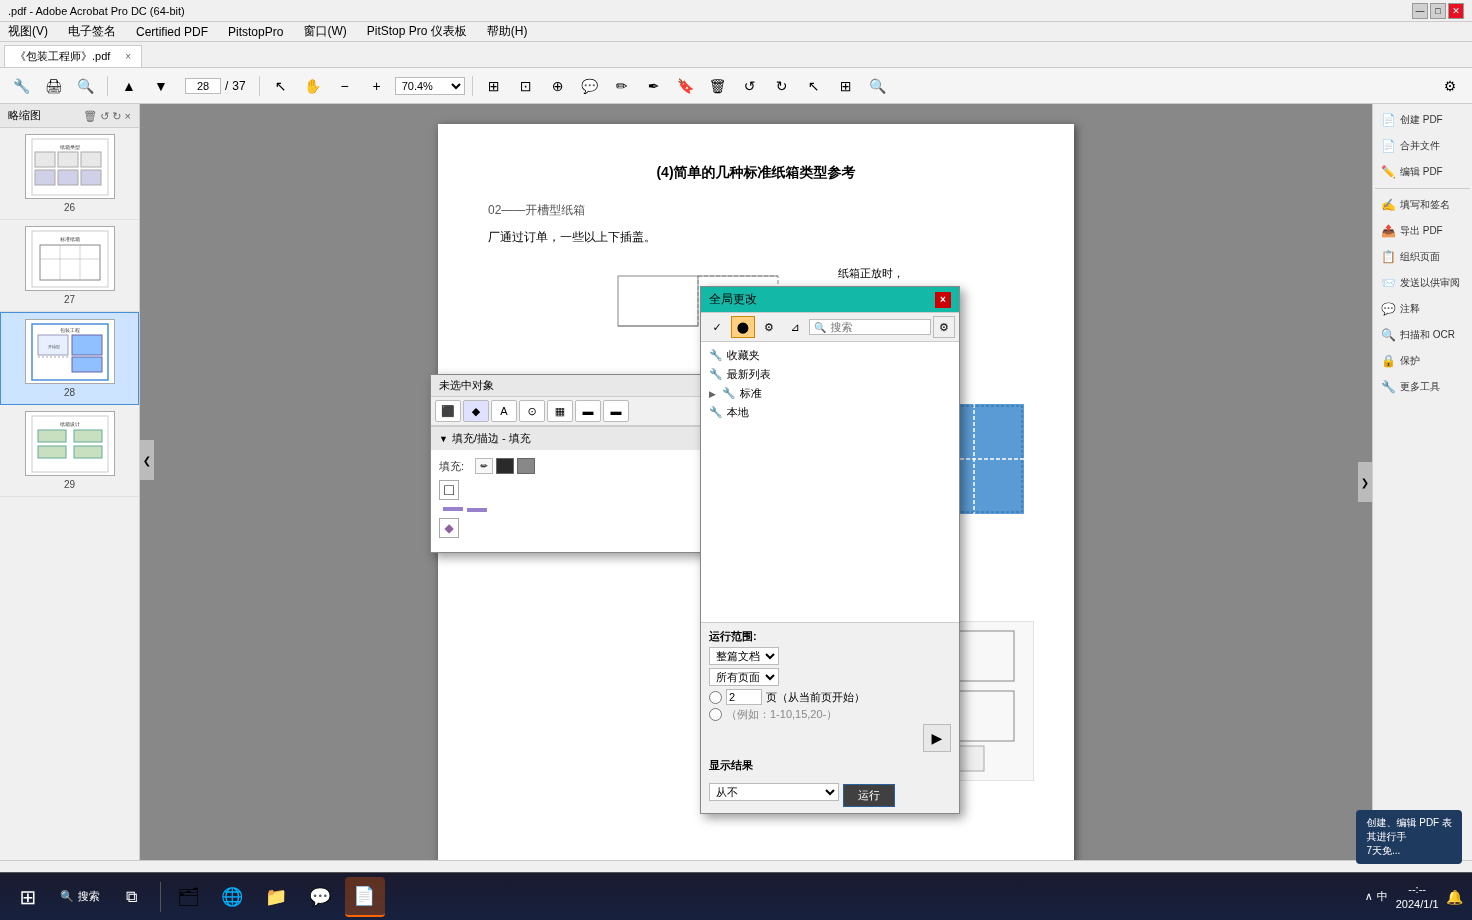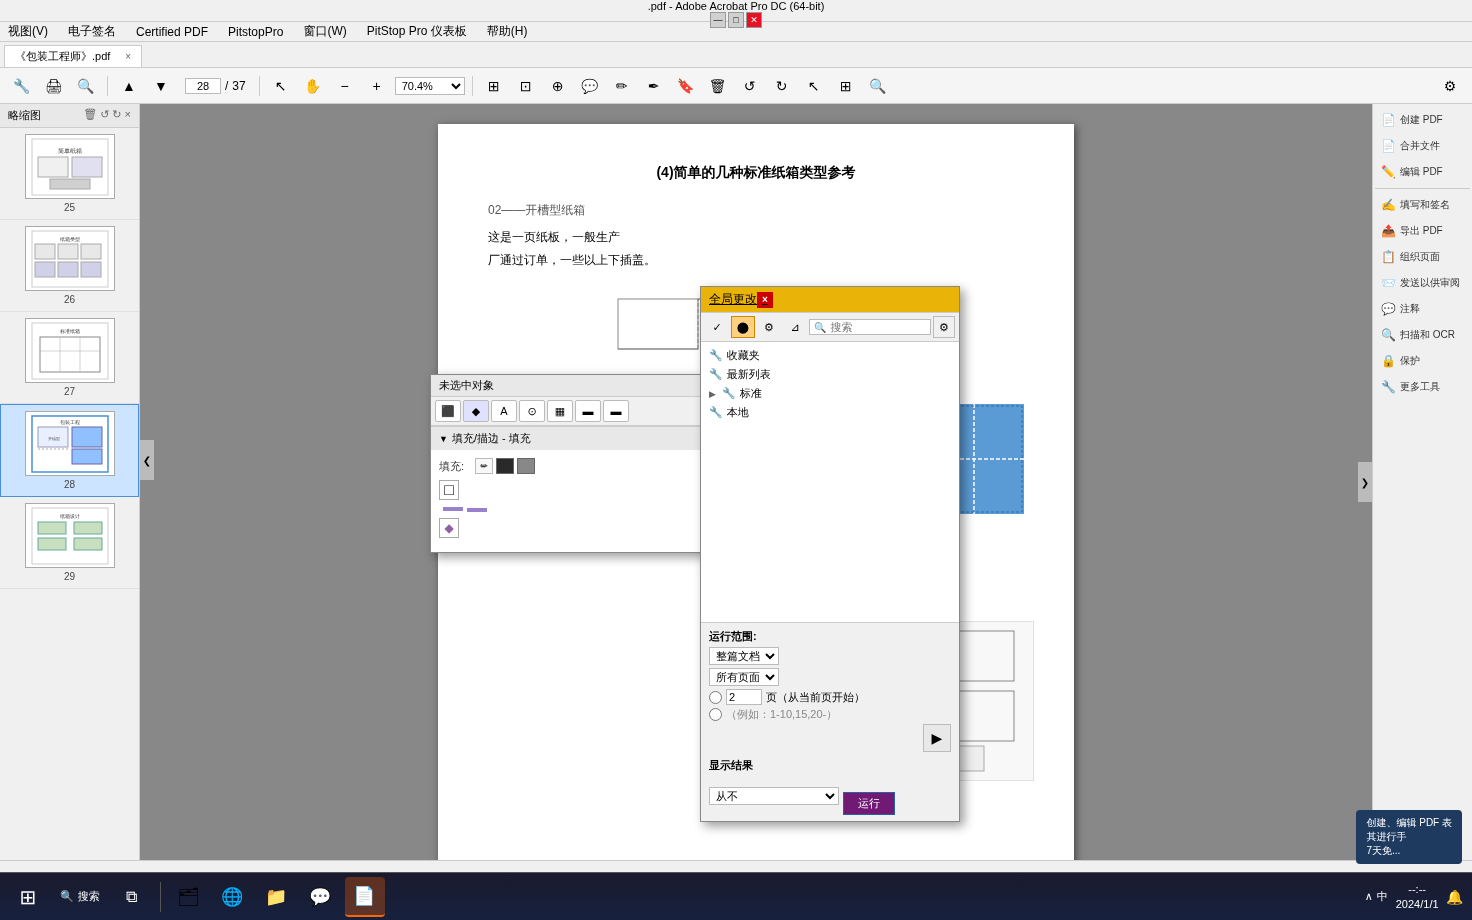--- a/index.html
+++ b/index.html
@@ -8,21 +8,20 @@
     
     .title-bar {
       background: #f0f0f0;
       height: 22px;
       display: flex;
       align-items: center;
       padding: 0 8px;
       border-bottom: 1px solid #ccc;
       font-size: 11px;
       color: #000;
-      flex-direction: column;
     }
     .title-bar-text { flex: 1; }
     .title-bar-controls { display: flex; gap: 2px; }
     .title-btn { width: 16px; height: 16px; background: #d0d0d0; border: 1px solid #999; font-size: 9px; cursor: pointer; display: flex; align-items: center; justify-content: center; }
 
     
     .menu-bar {
       background: #f0f0f0;
       height: 20px;
       display: flex;
@@ -100,21 +99,21 @@
     .thumbnail-panel {
       width: 140px;
       background: #f0f0f0;
       border-right: 1px solid #ccc;
       display: flex;
       flex-direction: column;
       overflow-y: auto;
     }
     .thumbnail-header {
       display: flex;
-      align-items: flex-start;
+      align-items: flex-end;
       justify-content: space-between;
       padding: 4px 8px;
       border-bottom: 1px solid #ccc;
       background: #e8e8e8;
       font-size: 11px;
     }
     .thumb-controls { display: flex; gap: 3px; }
     .thumb-ctrl-btn { font-size: 11px; cursor: pointer; color: #666; }
     .thumbnail-item {
       display: flex;
@@ -282,27 +281,27 @@
       position: absolute;
       top: 182px;
       left: 560px;
       width: 260px;
       background: #f0f0f0;
       border: 1px solid #888;
       box-shadow: 4px 4px 10px rgba(0,0,0,0.4);
       z-index: 200;
     }
     .global-title {
-      background: #eab308;
+      background: #14b8a6;
       padding: 4px 8px;
       font-size: 12px;
       display: flex;
       align-items: center;
+      justify-content: space-between;
       border-bottom: 1px solid #ccc;
-      text-decoration: underline;
     }
     .global-close {
       background: #c00; color: white; font-size: 10px;
       width: 16px; height: 16px;
       display: flex; align-items: center; justify-content: center;
       cursor: pointer;
       font-weight: bold;
     }
     .global-toolbar {
       display: flex;
@@ -383,28 +382,28 @@
       gap: 4px;
       margin-bottom: 2px;
     }
     .display-results-label { font-weight: bold; margin-bottom: 3px; margin-top: 6px; }
     .display-select-row {
       display: flex;
       align-items: center;
       gap: 4px;
     }
     .run-btn {
-      background: #701a75;
+      background: #404040;
       color: white;
       border: 1px solid #2a5fa1;
       padding: 3px 14px;
       font-size: 11px;
       cursor: pointer;
       float: right;
-      margin-top: 16px;
+      margin-top: 8px;
       display: flex; align-items: center; justify-content: center;
     }
     .play-btn {
       width: 28px; height: 28px;
       background: #e8e8e8;
       border: 1px solid #bbb;
       cursor: pointer;
       display: flex; align-items: center; justify-content: center;
       font-size: 14px;
       margin-left: auto;
@@ -545,32 +544,20 @@
     <div class="thumbnail-header">
       <span>略缩图</span>
       <div class="thumb-controls">
         <span class="thumb-ctrl-btn">🗑</span>
         <span class="thumb-ctrl-btn">↺</span>
         <span class="thumb-ctrl-btn">↻</span>
         <span class="thumb-ctrl-btn">×</span>
       </div>
     </div>
 
-    <div class="thumbnail-item">
-      <div class="thumb-img">
-        <svg width="80" height="60" viewBox="0 0 80 60">
-          <rect x="2" y="2" width="76" height="56" fill="white" stroke="#ccc"></rect>
-          <text x="40" y="16" text-anchor="middle" font-size="6" fill="#333">简单纸箱</text>
-          <rect x="8" y="20" width="30" height="20" fill="#f0f0f0" stroke="#aaa"></rect>
-          <rect x="42" y="20" width="30" height="20" fill="#e0e0f0" stroke="#aaa"></rect>
-          <rect x="20" y="42" width="40" height="10" fill="#d0d0d0" stroke="#aaa"></rect>
-        </svg>
-      </div>
-      <span class="thumb-label">25</span>
-    </div>
 
     <div class="thumbnail-item">
       <div class="thumb-img">
         <svg width="80" height="60" viewBox="0 0 80 60">
           <rect x="2" y="2" width="76" height="56" fill="white" stroke="#ccc"></rect>
           <text x="40" y="12" text-anchor="middle" font-size="5" fill="#333">纸箱类型</text>
           <rect x="5" y="15" width="20" height="15" fill="#e8e8e8" stroke="#aaa"></rect>
           <rect x="28" y="15" width="20" height="15" fill="#e8e8e8" stroke="#aaa"></rect>
           <rect x="51" y="15" width="20" height="15" fill="#e8e8e8" stroke="#aaa"></rect>
           <rect x="5" y="33" width="20" height="15" fill="#d0d0e8" stroke="#aaa"></rect>
@@ -625,21 +612,20 @@
     </div>
   </div>
 
   <div style="position:absolute; left:140px; top:50%; transform:translateY(-50%); z-index:50; width:14px; height:40px; background:#bbb; display:flex;align-items:center;justify-content:center; cursor:pointer; font-size:10px;">❮</div>
 
   <div class="content-area">
 
     <div class="pdf-page">
       <div style="text-align:center; margin-bottom:20px; font-size:14px; font-weight:bold;">(4)简单的几种标准纸箱类型参考</div>
       <div style="font-size:12px; color:#555; margin-bottom:10px;">02——开槽型纸箱</div>
-      <div style="font-size:12px; margin-bottom:6px;">这是一页纸板，一般生产</div>
       <div style="font-size:12px; margin-bottom:20px;">厂通过订单，一些以上下插盖。</div>
 
       <div style="display:flex; gap:30px; margin-top:20px; justify-content:center;">
         <svg width="200" height="120">
           <rect x="10" y="10" width="80" height="50" fill="none" stroke="#888" stroke-width="1"></rect>
           <rect x="90" y="10" width="80" height="50" fill="none" stroke="#888" stroke-width="1" stroke-dasharray="4,2"></rect>
           <line x1="10" y1="60" x2="90" y2="60" stroke="#888"></line>
           <line x1="90" y1="10" x2="170" y2="10" stroke="#888"></line>
         </svg>
         <div style="display:flex;flex-direction:column;gap:6px;">

